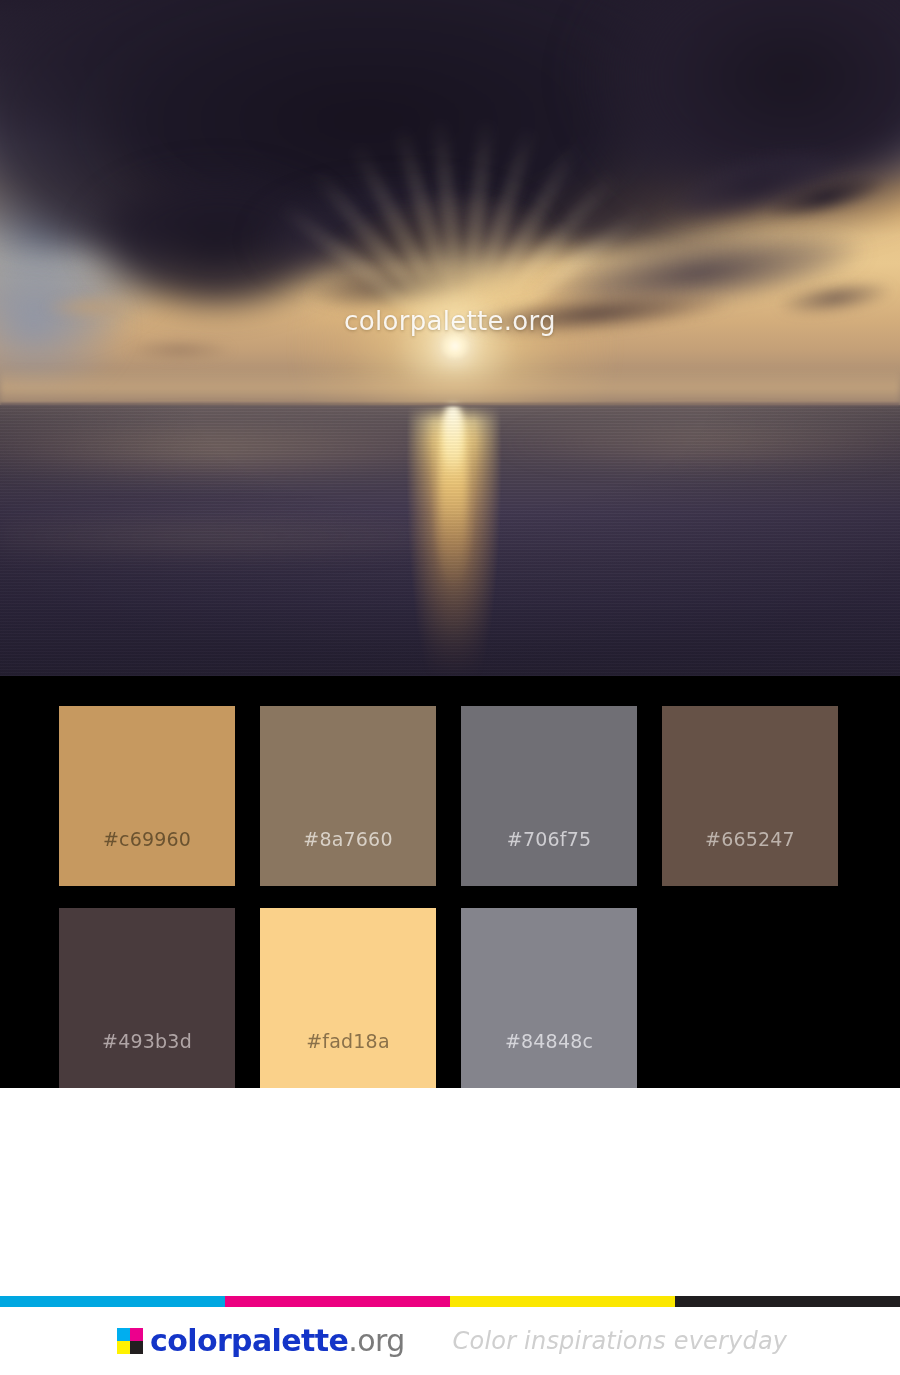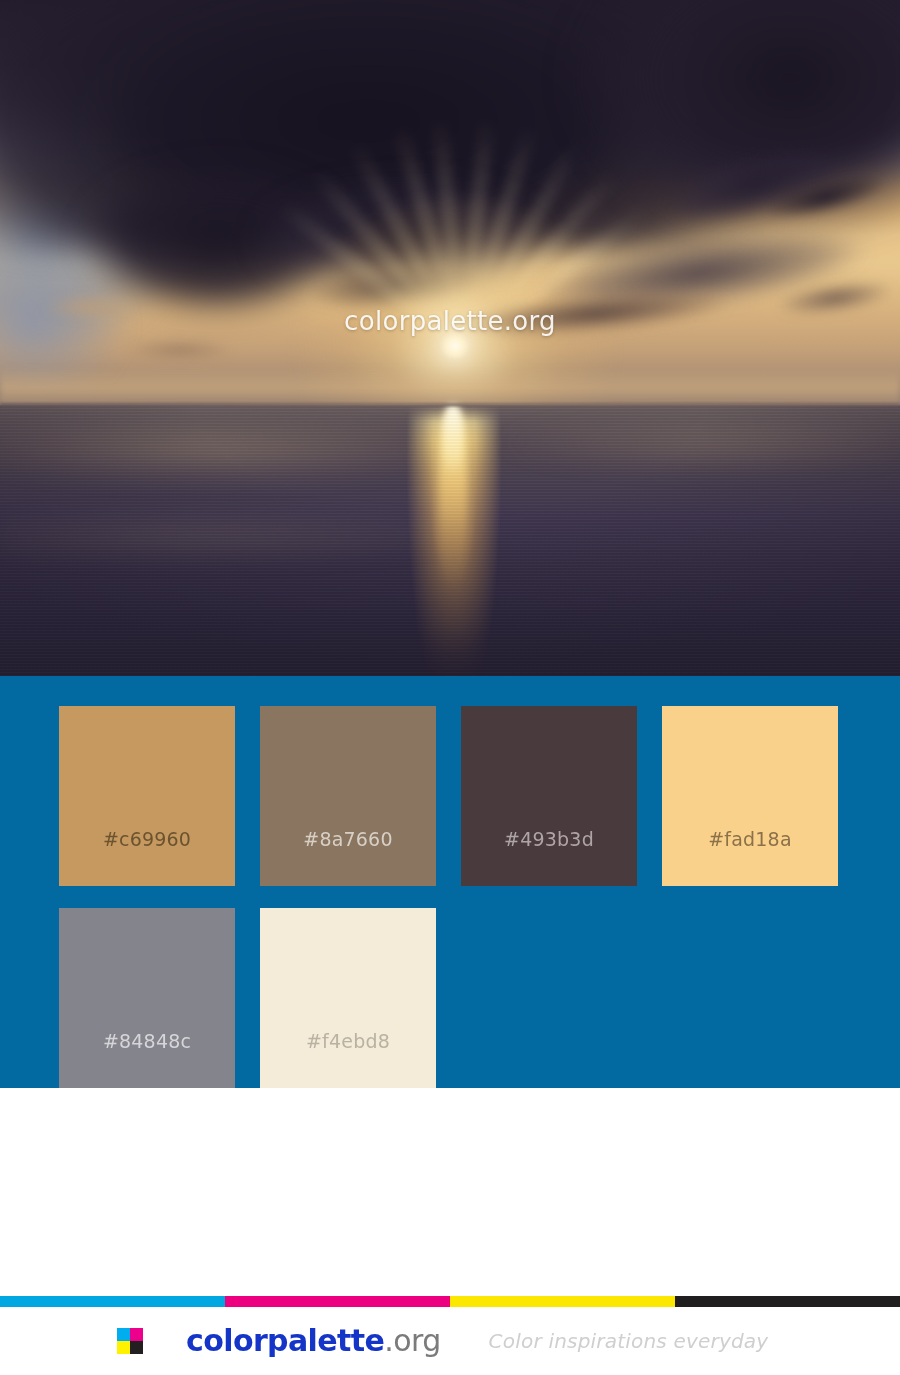--- a/index.html
+++ b/index.html
@@ -300,21 +300,21 @@
     letter-spacing: 0.3px;
     font-family: "DejaVu Sans", sans-serif;
     text-shadow: 0 1px 3px rgba(80,60,30,0.35);
   }
 
   
   .palette {
     position: absolute;
     left: 0; top: 676px;
     width: 900px;
-    background: #0369a1;
+    background: #000000;
   }
   .swatch-grid {
     padding: 30px 59px 0 59px;
     display: grid;
     grid-template-columns: repeat(4, 176px);
     grid-column-gap: 25px;
     grid-row-gap: 22px;
   }
   .swatch {
     height: 180px;
@@ -363,25 +363,25 @@
     grid-template-rows: 13px 13px;
     margin-right: 7px;
   }
   .logo-mark i { display: block; width: 13px; height: 13px; }
   .logo-text {
     font-size: 30px;
     line-height: 1;
     font-family: "DejaVu Sans", sans-serif;
     letter-spacing: -0.6px;
   }
-  .logo-text .brand { font-weight: bold; color: #1435c8; margin-left: 36px; }
+  .logo-text .brand { font-weight: bold; color: #1435c8; }
   .logo-text .tld { color: #7b7b7b; }
   .tagline {
     margin-left: 48px;
-    font-size: 20px;
+    font-size: 24px;
     font-style: italic;
     color: #cfcfcf;
     font-family: "DejaVu Sans", sans-serif;
     letter-spacing: 0.2px;
   }
 </style>
 </head>
 <body>
 
 <div class="hero">
@@ -437,33 +437,36 @@
 
 <div class="palette">
   <div class="swatch-grid">
 
     <div class="swatch" style="background:#c69960">
       <span class="swatch-label" style="color:#6b5330">#c69960</span>
     </div>
     <div class="swatch" style="background:#8a7660">
       <span class="swatch-label" style="color:#d8d0c6">#8a7660</span>
     </div>
-
+    <div class="swatch" style="background:#706f75">
+      <span class="swatch-label" style="color:#cfced2">#706f75</span>
+    </div>
+
+    <div class="swatch" style="background:#665247">
+      <span class="swatch-label" style="color:#bdb3ac">#665247</span>
+    </div>
     <div class="swatch" style="background:#493b3d">
       <span class="swatch-label" style="color:#b0a5a6">#493b3d</span>
     </div>
 
     <div class="swatch" style="background:#fad18a">
       <span class="swatch-label" style="color:#8a714a">#fad18a</span>
     </div>
     <div class="swatch" style="background:#84848c">
       <span class="swatch-label" style="color:#d5d5da">#84848c</span>
-    </div>
-    <div class="swatch" style="background:#f4ebd8">
-      <span class="swatch-label" style="color:#b9b2a2">#f4ebd8</span>
     </div>
 
   </div>
 </div>
 
 <div class="footer">
   <div class="cmyk-bar">
     <span style="background:#00a7e1"></span>
     <span style="background:#ec0080"></span>
     <span style="background:#fbe700"></span>

